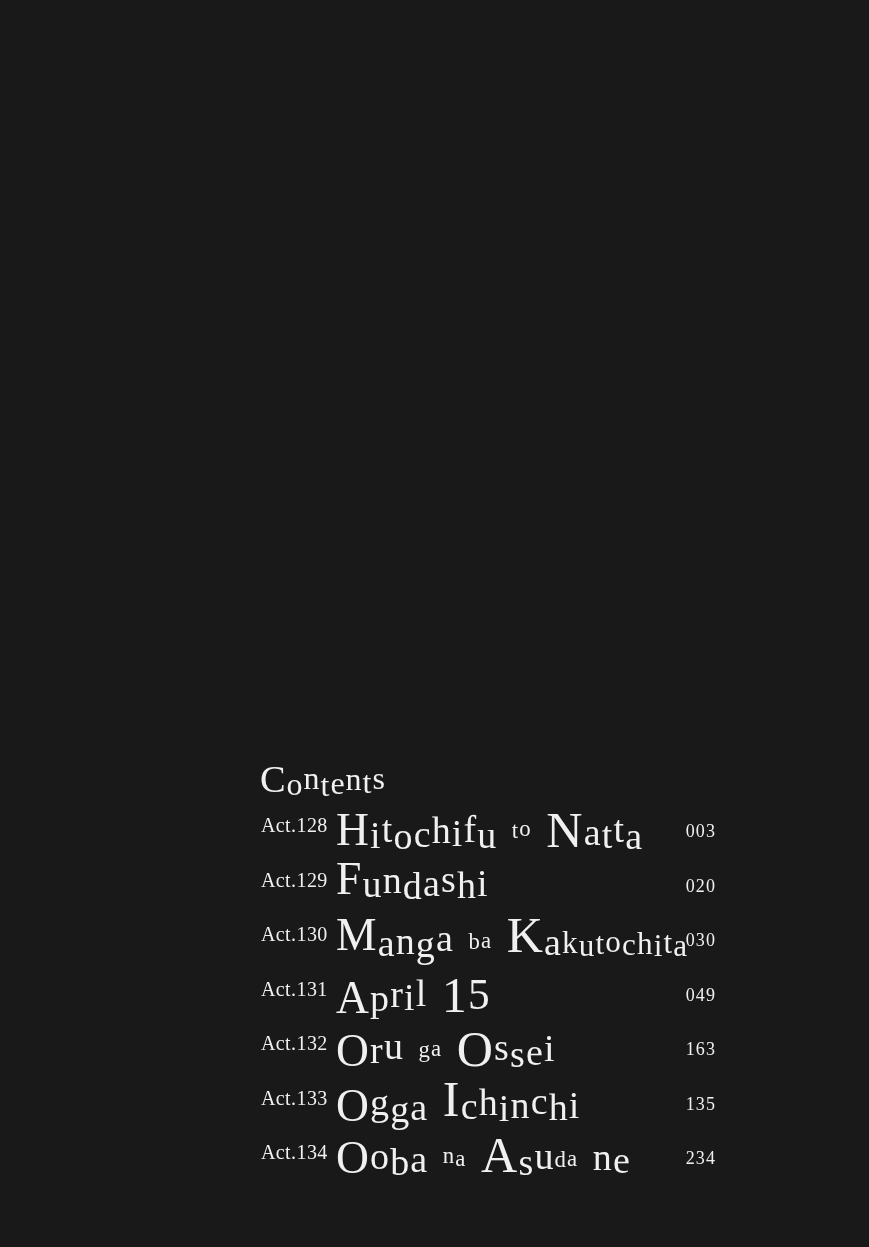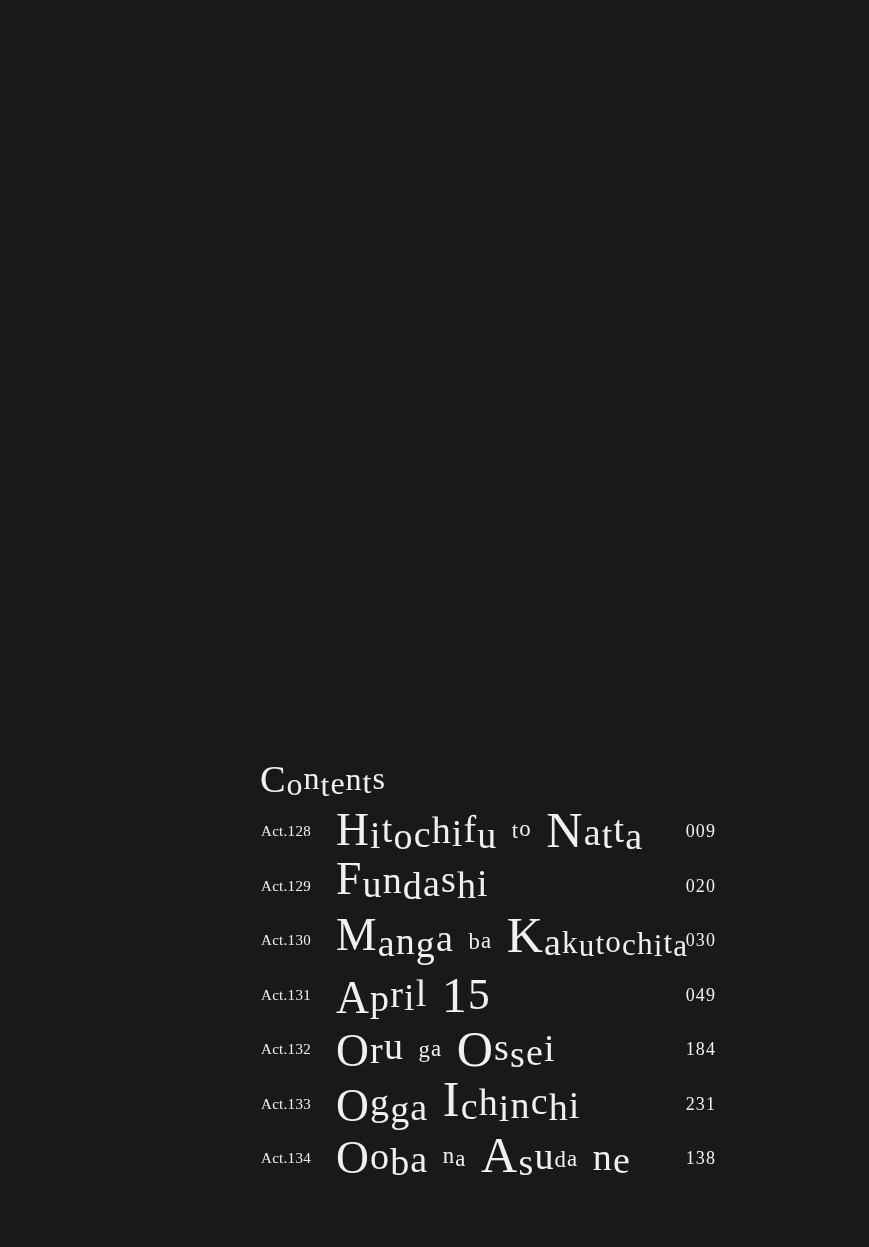--- a/index.html
+++ b/index.html
@@ -15,22 +15,22 @@
   }
   .heading{
     position:absolute;left:246px;top:760px;
     font-size:32px;line-height:1;letter-spacing:.03em;white-space:nowrap;
   }
   .row{
     position:absolute;left:0;width:100%;height:55px;
     font-size:38px;line-height:1;
   }
   .act{
-    position:absolute;left:247px;top:30px;
-    font-size:15px;line-height:1;letter-spacing:.02em;white-space:nowrap;
+    position:absolute;left:247px;top:21px;
+    font-size:20px;line-height:1;letter-spacing:.02em;white-space:nowrap;
   }
   .title{
     position:absolute;left:322px;top:9px;
     line-height:1;white-space:nowrap;letter-spacing:.03em;
   }
   .pagenum{
     position:absolute;right:61px;top:28px;
     font-size:18px;line-height:1;letter-spacing:.06em;
   }
   .leader{
@@ -45,21 +45,21 @@
 </style>
 </head>
 <body>
 
 <div class="page" style="--bg: #191919; --fg: #f0f0f0; --line: #e2e2e2;">
   <div class="heading"><span class="seg seg-main"><span class="ch" style="font-size: 1.2em; transform: translateY(0px);">C</span><span class="ch" style="transform: translateY(3px);">o</span><span class="ch" style="transform: translateY(-3px);">n</span><span class="ch" style="transform: translateY(4px);">t</span><span class="ch" style="transform: translateY(2px);">e</span><span class="ch" style="transform: translateY(-2px);">n</span><span class="ch" style="transform: translateY(1px);">t</span><span class="ch" style="transform: translateY(-3px);">s</span></span></div>
   <div>
       <div class="row" style="top: 794px;">
         <span class="act">Act.128</span>
         <span class="title"><span class="seg seg-main"><span class="ch" style="font-size: 1.2em; transform: translateY(0px);">H</span><span class="ch" style="transform: translateY(3px);">i</span><span class="ch" style="transform: translateY(-3px);">t</span><span class="ch" style="transform: translateY(4px);">o</span><span class="ch" style="transform: translateY(2px);">c</span><span class="ch" style="transform: translateY(-2px);">h</span><span class="ch" style="transform: translateY(1px);">i</span><span class="ch" style="transform: translateY(-3px);">f</span><span class="ch" style="transform: translateY(3px);">u</span></span><span class="seg seg-sp"><span class="sp">&nbsp;</span></span><span class="seg seg-sm"><span class="ch" style="transform: translateY(0px);">t</span><span class="ch" style="transform: translateY(-2px);">o</span></span><span class="seg seg-sp"><span class="sp">&nbsp;</span></span><span class="seg seg-main"><span class="ch" style="font-size: 1.32em; transform: translateY(2px);">N</span><span class="ch" style="transform: translateY(0px);">a</span><span class="ch" style="transform: translateY(3px);">t</span><span class="ch" style="transform: translateY(-3px);">t</span><span class="ch" style="transform: translateY(4px);">a</span></span></span>
-        <span class="pagenum">009</span>
+        <span class="pagenum">003</span>
         <span class="leader"></span>
       </div>
       <div class="row" style="top: 848.5px;">
         <span class="act">Act.129</span>
         <span class="title"><span class="seg seg-main"><span class="ch" style="font-size: 1.2em; transform: translateY(-2px);">F</span><span class="ch" style="transform: translateY(1px);">u</span><span class="ch" style="transform: translateY(-3px);">n</span><span class="ch" style="transform: translateY(3px);">d</span><span class="ch" style="transform: translateY(0px);">a</span><span class="ch" style="transform: translateY(-4px);">s</span><span class="ch" style="transform: translateY(2px);">h</span><span class="ch" style="transform: translateY(0px);">i</span></span></span>
         <span class="pagenum">020</span>
         <span class="leader"></span>
       </div>
       <div class="row" style="top: 903px;">
         <span class="act">Act.130</span>
@@ -69,29 +69,29 @@
       </div>
       <div class="row" style="top: 957.5px;">
         <span class="act">Act.131</span>
         <span class="title"><span class="seg seg-main"><span class="ch" style="font-size: 1.2em; transform: translateY(4px);">A</span><span class="ch" style="transform: translateY(2px);">p</span><span class="ch" style="transform: translateY(-2px);">r</span><span class="ch" style="transform: translateY(1px);">i</span><span class="ch" style="transform: translateY(-3px);">l</span><span class="sp">&nbsp;</span><span class="ch" style="font-size: 1.32em; transform: translateY(3px);">1</span><span class="ch" style="font-size: 1.14em; transform: translateY(0px);">5</span></span></span>
         <span class="pagenum">049</span>
         <span class="leader"></span>
       </div>
       <div class="row" style="top: 1012px;">
         <span class="act">Act.132</span>
         <span class="title"><span class="seg seg-main"><span class="ch" style="font-size: 1.2em; transform: translateY(3px);">O</span><span class="ch" style="transform: translateY(0px);">r</span><span class="ch" style="transform: translateY(-4px);">u</span></span><span class="seg seg-sp"><span class="sp">&nbsp;</span></span><span class="seg seg-sm"><span class="ch" style="transform: translateY(1px);">g</span><span class="ch" style="transform: translateY(0px);">a</span></span><span class="seg seg-sp"><span class="sp">&nbsp;</span></span><span class="seg seg-main"><span class="ch" style="font-size: 1.32em; transform: translateY(3px);">O</span><span class="ch" style="transform: translateY(-3px);">s</span><span class="ch" style="transform: translateY(4px);">s</span><span class="ch" style="transform: translateY(2px);">e</span><span class="ch" style="transform: translateY(-2px);">i</span></span></span>
-        <span class="pagenum">184</span>
+        <span class="pagenum">163</span>
         <span class="leader"></span>
       </div>
       <div class="row" style="top: 1066.5px;">
         <span class="act">Act.133</span>
         <span class="title"><span class="seg seg-main"><span class="ch" style="font-size: 1.2em; transform: translateY(3px);">O</span><span class="ch" style="transform: translateY(-3px);">g</span><span class="ch" style="transform: translateY(4px);">g</span><span class="ch" style="transform: translateY(2px);">a</span><span class="sp">&nbsp;</span><span class="ch" style="font-size: 1.32em; transform: translateY(-2px);">I</span><span class="ch" style="transform: translateY(1px);">c</span><span class="ch" style="transform: translateY(-3px);">h</span><span class="ch" style="transform: translateY(3px);">i</span><span class="ch" style="transform: translateY(0px);">n</span><span class="ch" style="transform: translateY(-4px);">c</span><span class="ch" style="transform: translateY(2px);">h</span><span class="ch" style="transform: translateY(0px);">i</span></span></span>
-        <span class="pagenum">231</span>
+        <span class="pagenum">135</span>
         <span class="leader"></span>
       </div>
       <div class="row" style="top: 1121px;">
         <span class="act">Act.134</span>
         <span class="title"><span class="seg seg-main"><span class="ch" style="font-size: 1.2em; transform: translateY(1px);">O</span><span class="ch" style="transform: translateY(-3px);">o</span><span class="ch" style="transform: translateY(3px);">b</span><span class="ch" style="transform: translateY(0px);">a</span></span><span class="seg seg-sp"><span class="sp">&nbsp;</span></span><span class="seg seg-sm"><span class="ch" style="transform: translateY(-2px);">n</span><span class="ch" style="transform: translateY(1px);">a</span></span><span class="seg seg-sp"><span class="sp">&nbsp;</span></span><span class="seg seg-main"><span class="ch" style="font-size: 1.32em; transform: translateY(0px);">A</span><span class="ch" style="transform: translateY(3px);">s</span><span class="ch" style="transform: translateY(-3px);">u</span></span><span class="seg seg-sm"><span class="ch" style="transform: translateY(2px);">d</span><span class="ch" style="transform: translateY(1px);">a</span></span><span class="seg seg-sp"><span class="sp">&nbsp;</span></span><span class="seg seg-main"><span class="ch" style="transform: translateY(-2px);">n</span><span class="ch" style="transform: translateY(1px);">e</span></span></span>
-        <span class="pagenum">138</span>
+        <span class="pagenum">234</span>
         <span class="leader"></span>
       </div>
     </div>
 </div>
 
 </body></html>

